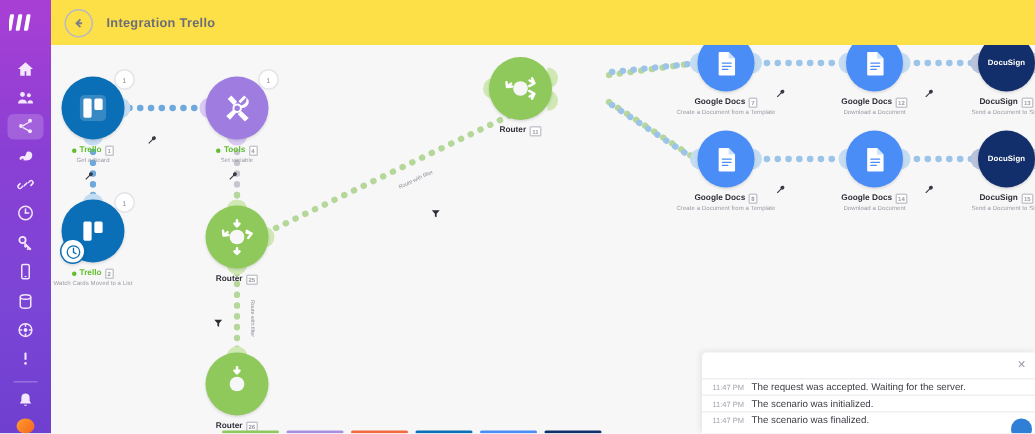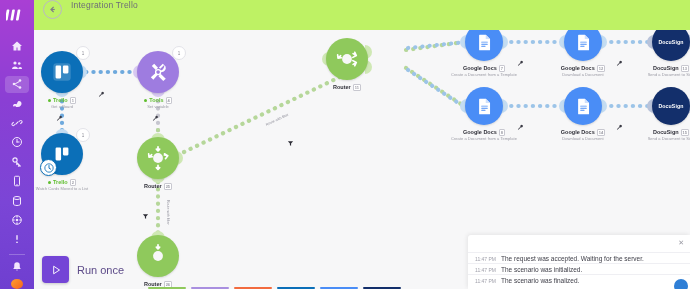--- a/index.html
+++ b/index.html
@@ -46,22 +46,23 @@
   .side-avatar {
     width: 12px; height: 12px; border-radius: 50%;
     background: linear-gradient(135deg,#ff9f2e,#f4631e);
     margin-top: 2px;
   }
 
   
   #header {
     position: absolute; left: 34px; top: 0;
     width: 656px; height: 30px;
-    display: flex; align-items: flex-start;
-    background: #bef264;
+    display: flex; align-items: center;
+    background: #fde047;
+    font-weight: bold;
   }
   #back-btn {
     width: 17px; height: 17px; border-radius: 50%;
     border: 1px solid #b9b9c2;
     margin-left: 9px;
     display: flex; align-items: center; justify-content: center;
     color: #7d7d88;
   }
   #back-btn svg { width: 9px; height: 9px; stroke: #7d7d88; fill: none; stroke-width: 1.6; }
   #scenario-title {
@@ -654,28 +655,20 @@
 
     <div class="route-label" style="left:232px; top:93px; transform: rotate(-25deg);">Route with filter</div>
     <div class="funnel" style="left:253px; top:103px;">
       <svg viewBox="0 0 24 24">
           <path d="M3 4h18l-7 8v8l-4-2v-6z"></path>
         </svg>
     </div>
 
   </div>
 
-  <div id="run-once">
-    <div id="run-btn">
-      <svg viewBox="0 0 24 24">
-          <path d="M8 5.5 18 12 8 18.5z" stroke-linejoin="round"></path>
-        </svg>
-    </div>
-    <div id="run-label">Run once</div>
-  </div>
 
   <div id="bottom-tabs">
     <div class="btab" style="background:#8fc95c"></div>
     <div class="btab" style="background:#a98fe0"></div>
     <div class="btab" style="background:#f26b3f"></div>
     <div class="btab" style="background:#0b6fb8"></div>
     <div class="btab" style="background:#4a8df6"></div>
     <div class="btab" style="background:#132f6b"></div>
   </div>
 

